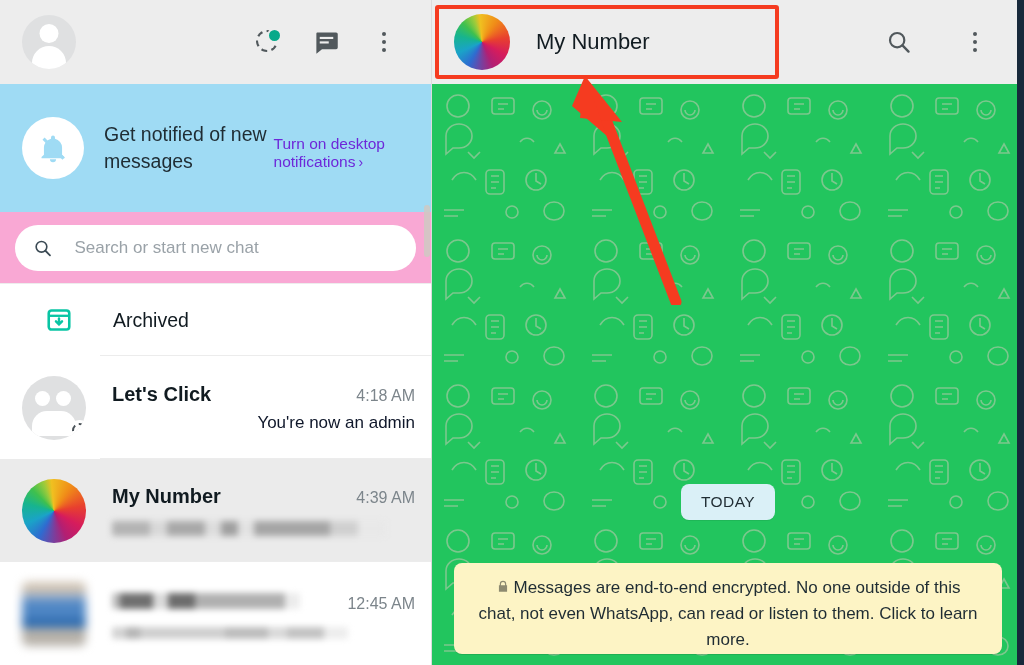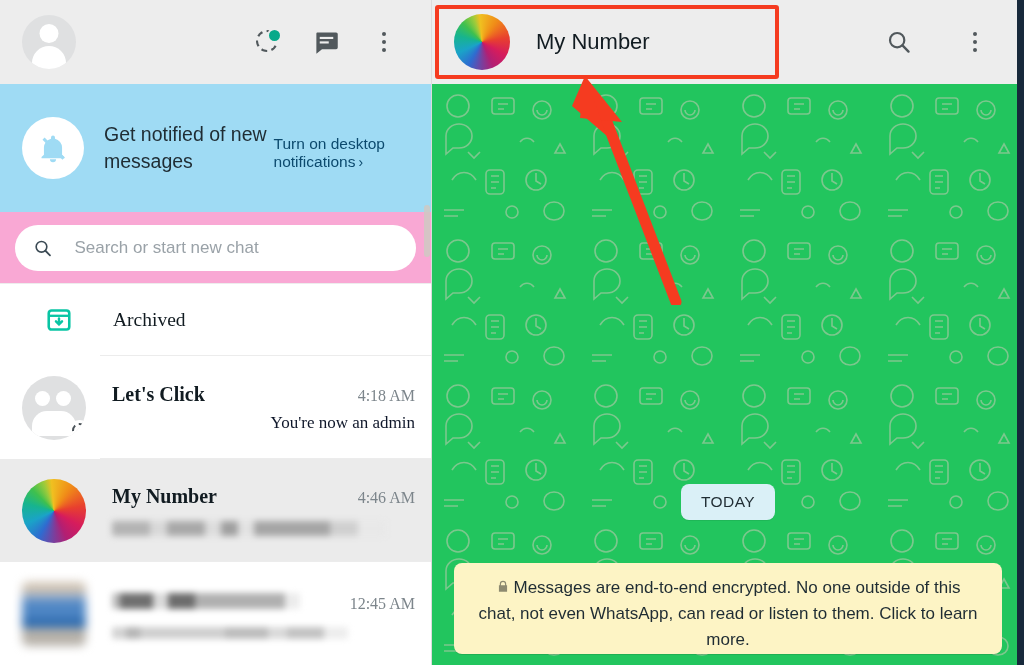--- a/index.html
+++ b/index.html
@@ -52,40 +52,40 @@
   .notif{
     background:#9fdbf4;flex:0 0 128px;height:128px;display:flex;align-items:center;
     padding:0 22px;box-sizing:border-box;gap:20px;cursor:pointer;
   }
   .notif-icon{
     width:62px;height:62px;border-radius:50%;background:#fff;flex:0 0 62px;
     display:flex;align-items:center;justify-content:center;position:relative;
   }
   .notif-text{display:flex;flex-direction:row;}
   .notif-title{font-size:19.5px;color:#1f2c33;line-height:1.38;max-width:260px;}
-  .notif-sub{font-size:15.5px;color:#0c4a6e;margin-top:14px;}
+  .notif-sub{font-size:15.5px;color:#6d28d9;margin-top:14px;}
   .notif-sub .chev{font-size:14px;margin-left:3px;}
 
   
   .search-wrap{
     flex:0 0 72px;height:72px;background:#f9a8d4;display:flex;align-items:center;
     padding:0 15px;box-sizing:border-box;border-bottom:1px solid #ededed;
   }
   .search-box{
     flex:1;height:46px;background:#fff;border-radius:23px;display:flex;align-items:center;
     padding:0 18px;box-sizing:border-box;gap:20px;
   }
   .search-input{
     border:0;outline:0;background:transparent;font-size:17px;color:#3b4a54;width:100%;
     font-family:"Liberation Sans",sans-serif;
   }
   .search-input::placeholder{color:#9aa2a8;}
 
   
-  .chat-list{flex:1;overflow:hidden;position:relative;background:#fff;font-family:Liberation Serif, serif;}
+  .chat-list{flex:1;overflow:hidden;position:relative;background:#fff;}
   .row{display:flex;align-items:center;padding:0 16px 0 22px;box-sizing:border-box;cursor:pointer;position:relative;}
   .row .divider{position:absolute;left:100px;right:0;bottom:0;height:1px;background:#ececec;}
 
   .row-archived{height:72px;}
   .arch-icon{width:34px;height:34px;flex:0 0 34px;display:flex;align-items:center;justify-content:center;margin-left:20px;}
   .arch-label{font-size:19.5px;color:#111b21;margin-left:37px;}
 
   .row-chat{height:103px;}
   .av{width:64px;height:64px;border-radius:50%;flex:0 0 64px;position:relative;overflow:visible;}
   .av-group{background:#dfe0e1;overflow:hidden;}
@@ -258,21 +258,21 @@
           <div class="row-sub">You're now an admin</div>
         </div>
         <div class="divider"></div>
       </div>
 
       <div class="row row-chat row-selected">
         <div class="av av-wheel"></div>
         <div class="row-meta">
           <div class="row-top">
             <span class="row-title">My Number</span>
-            <span class="row-time">4:46 AM</span>
+            <span class="row-time">4:39 AM</span>
           </div>
           <div class="blurbar"></div>
         </div>
         <div class="divider"></div>
       </div>
 
       <div class="row row-chat">
         <div class="av av-blur"></div>
         <div class="row-meta">
           <div class="row-top">

